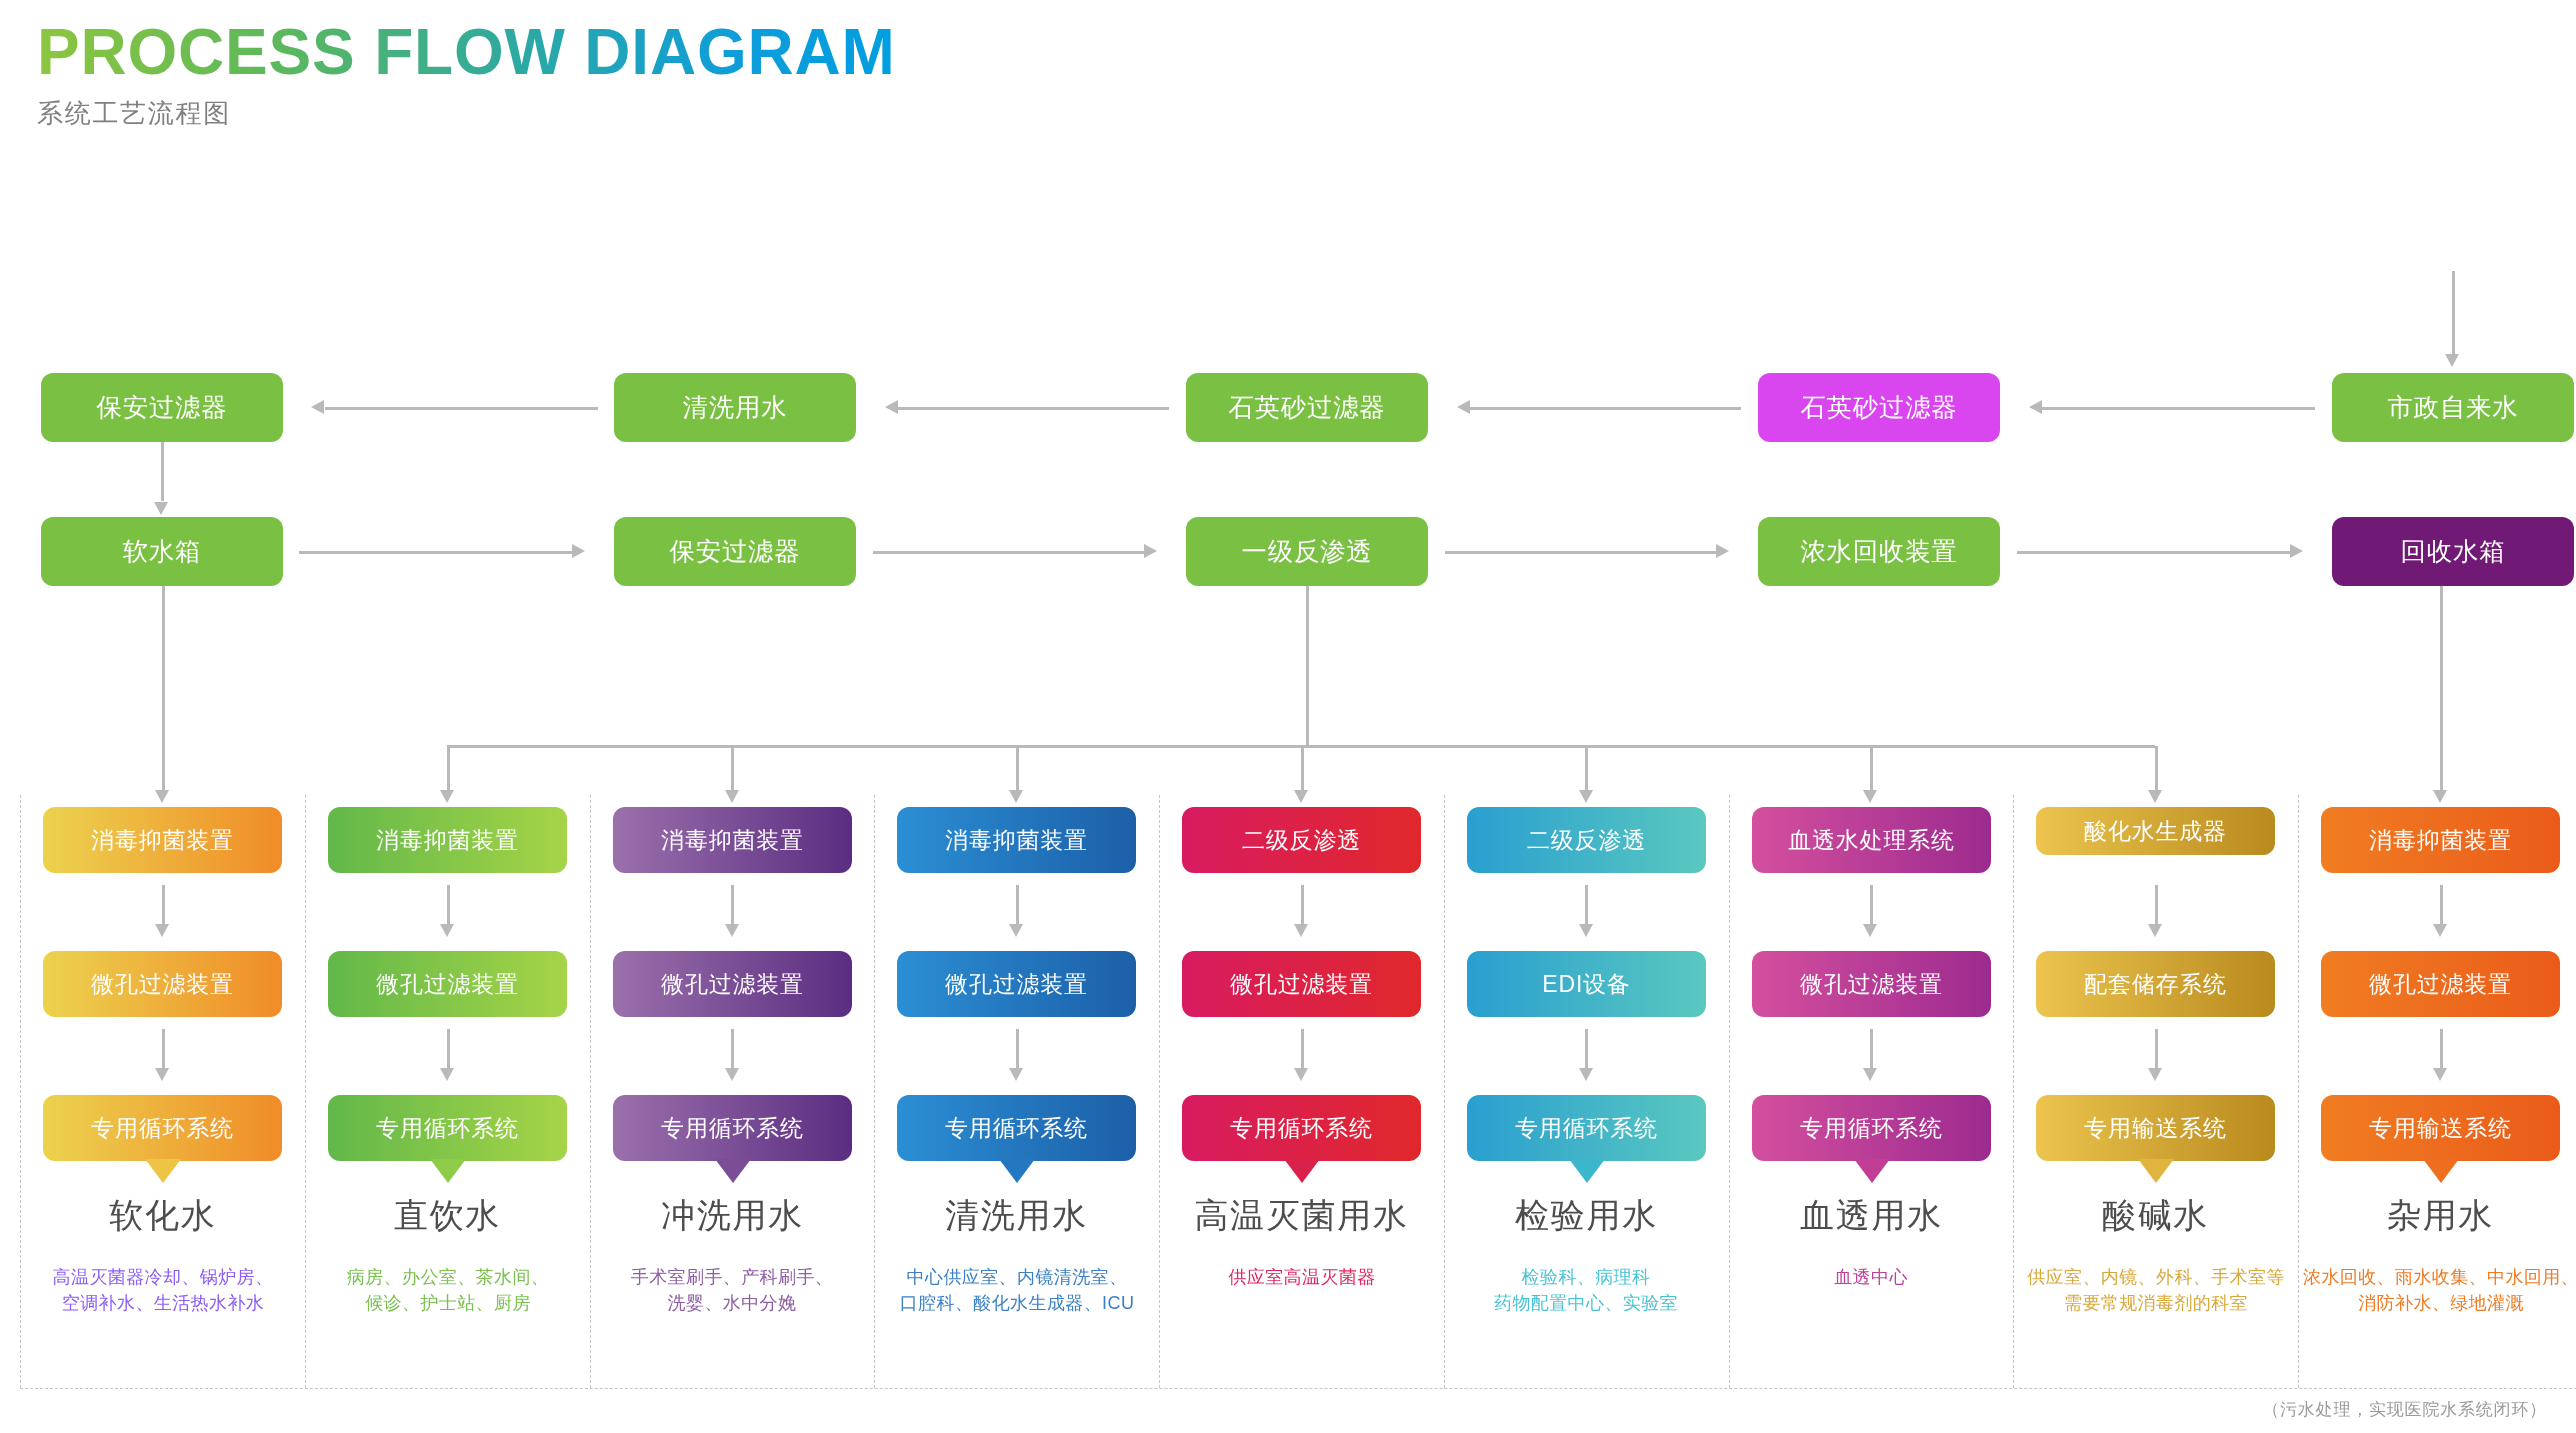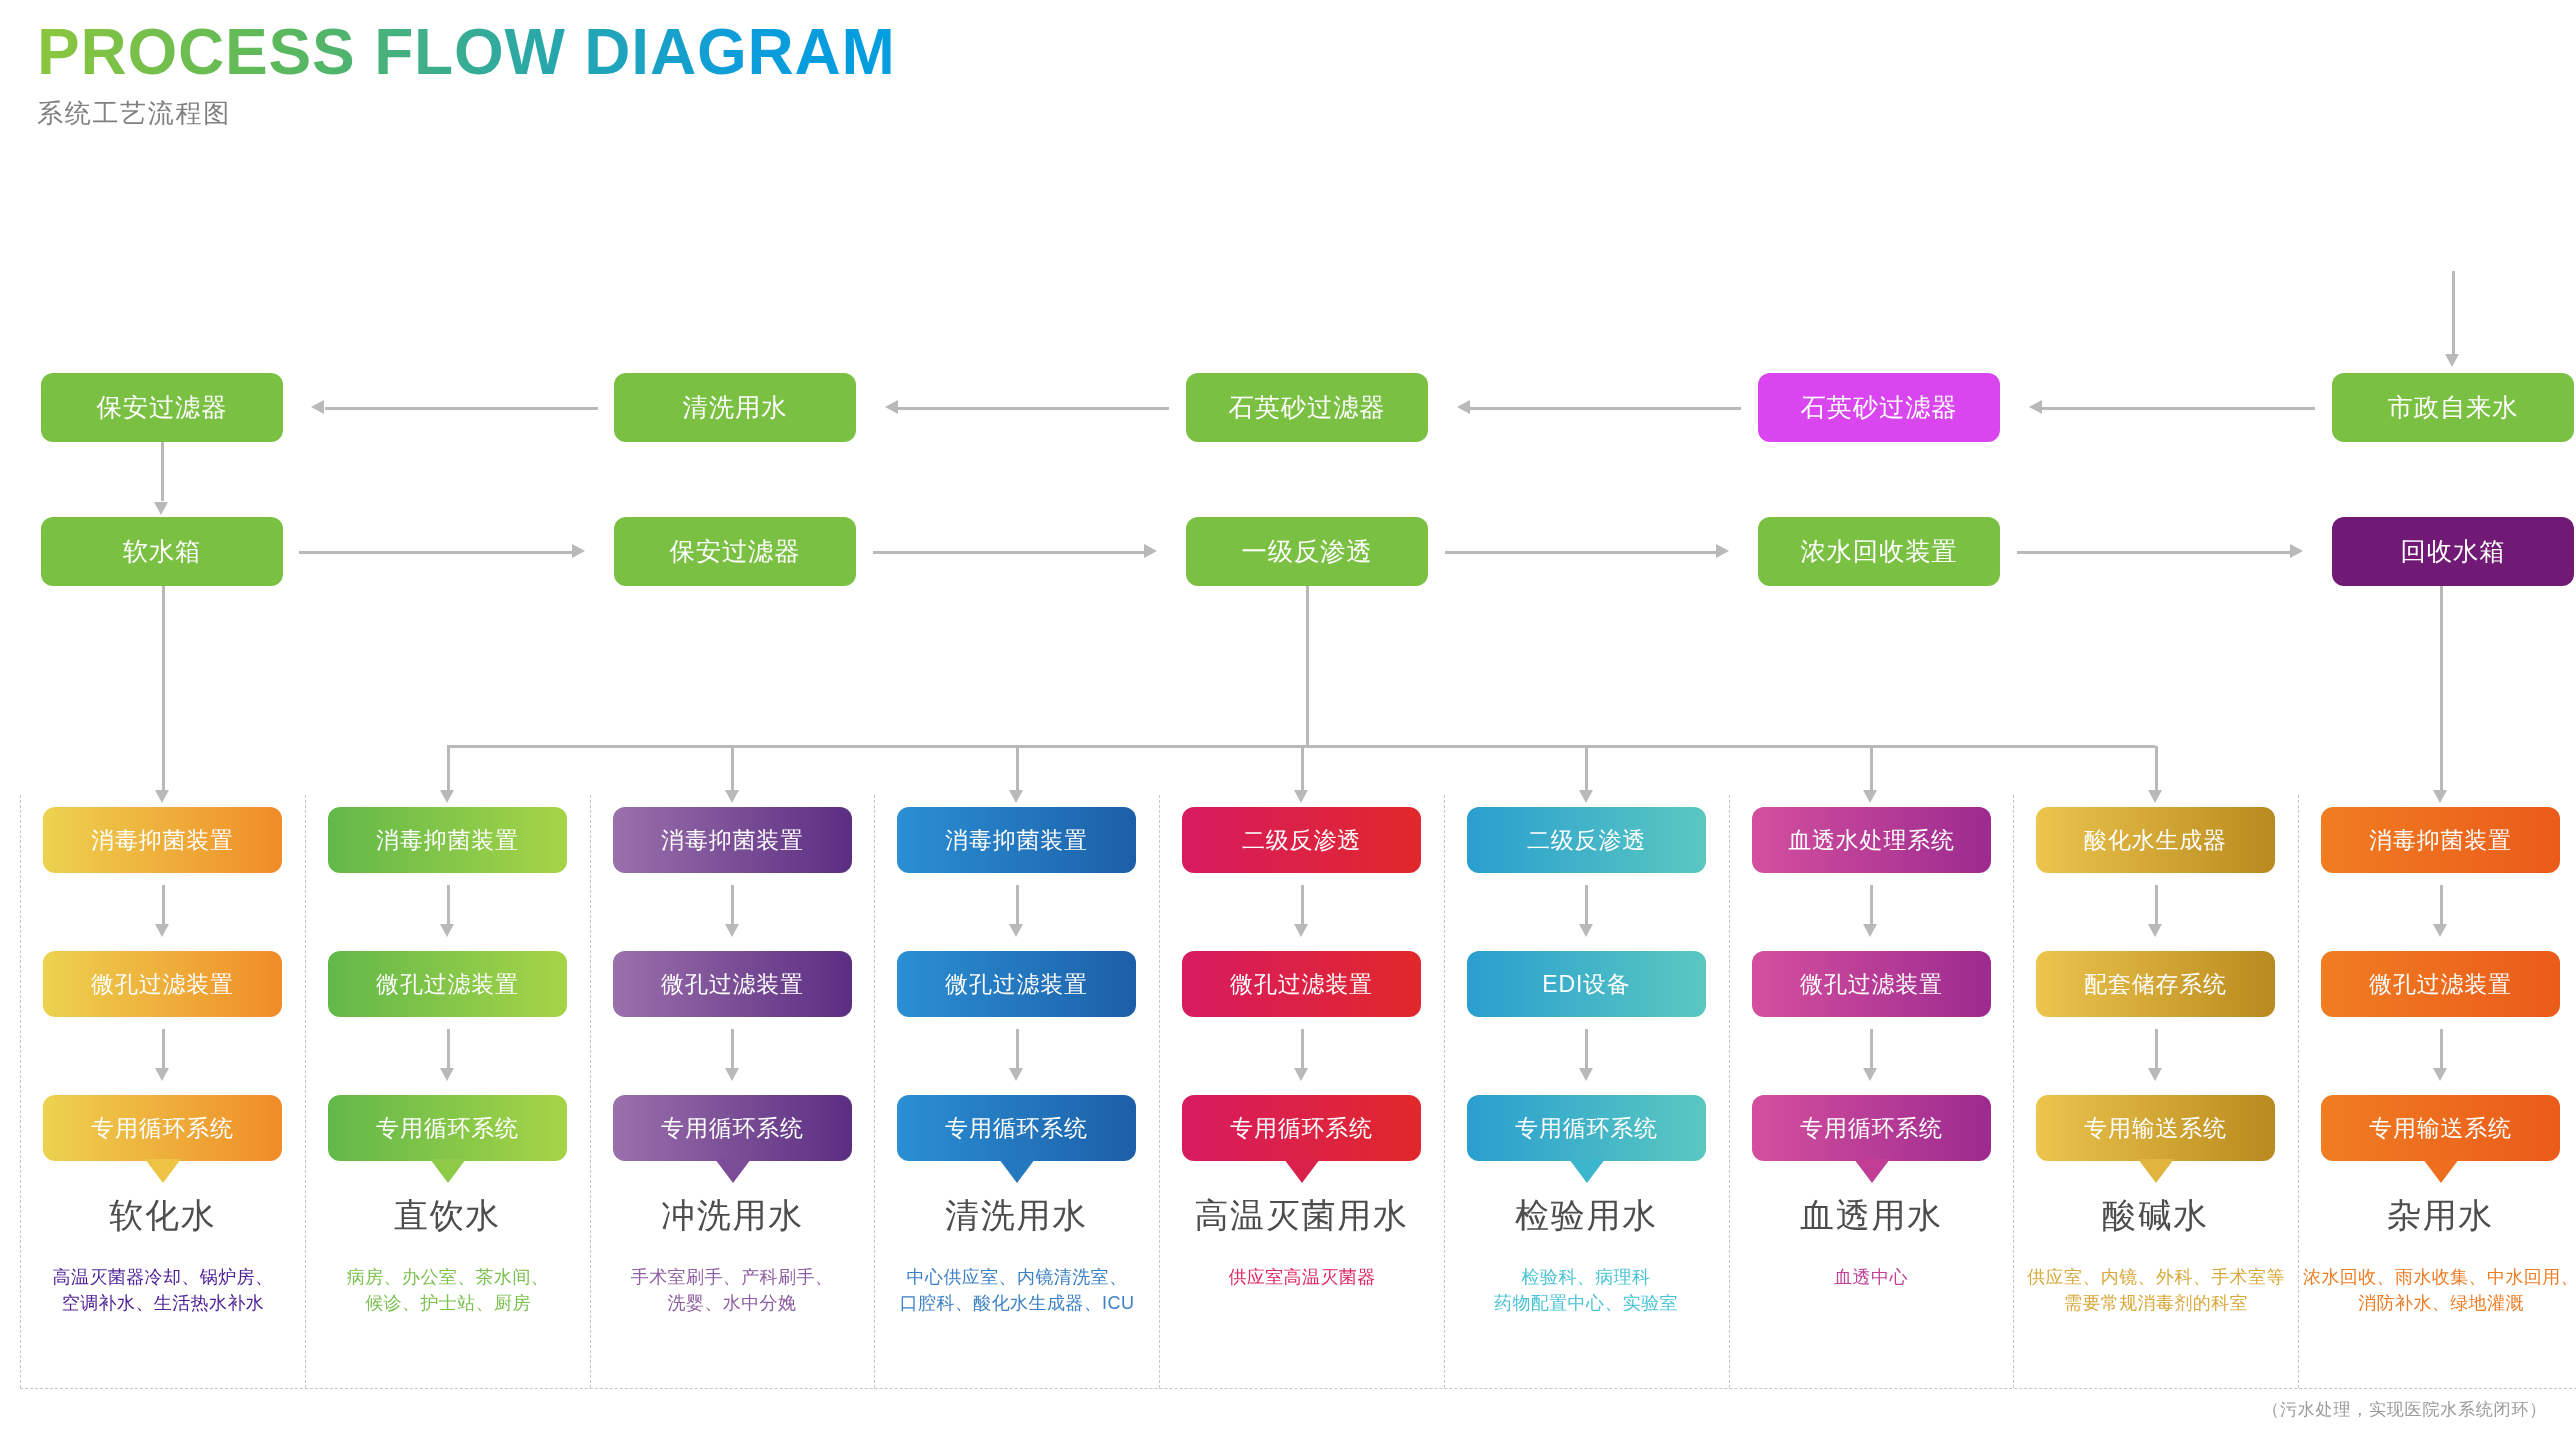--- a/index.html
+++ b/index.html
@@ -164,21 +164,21 @@
       <div class="vline" style="left: 2440px; top: 586px; height: 205px;"></div>
       <div class="arrow-d" style="left: 2433px; top: 790px;"></div>
       <div class="node col-node" style="left: 43px; top: 807px; width: 239px; height: 66px; background: linear-gradient(90deg, rgb(236, 210, 79) 0%, rgb(240, 140, 40) 100%);">消毒抑菌装置</div>
       <div class="vline" style="left: 162px; top: 885px; height: 39px;"></div>
       <div class="arrow-d" style="left: 155px; top: 924px;"></div>
       <div class="node col-node" style="left: 43px; top: 951px; width: 239px; height: 66px; background: linear-gradient(90deg, rgb(236, 210, 79) 0%, rgb(240, 140, 40) 100%);">微孔过滤装置</div>
       <div class="vline" style="left: 162px; top: 1029px; height: 39px;"></div>
       <div class="arrow-d" style="left: 155px; top: 1068px;"></div>
       <div class="node col-node tail" style="left: 43px; top: 1095px; width: 239px; height: 66px; background: linear-gradient(90deg, rgb(236, 210, 79) 0%, rgb(240, 140, 40) 100%); --tailcolor: #eec445;">专用循环系统</div>
       <div class="col-title" style="left: 20.3px; top: 1193px; width: 285px;">软化水</div>
-      <div class="col-desc" style="left: 23px; top: 1264px; width: 280px; color: #4c1d95;">
+      <div class="col-desc" style="left: 23px; top: 1264px; width: 280px; color: #8b5cf6;">
         <div>高温灭菌器冷却、锅炉房、</div>
         <div>空调补水、生活热水补水</div>
       </div>
       <div class="node col-node" style="left: 328px; top: 807px; width: 239px; height: 66px; background: linear-gradient(90deg, rgb(98, 184, 74) 0%, rgb(166, 212, 71) 100%);">消毒抑菌装置</div>
       <div class="vline" style="left: 447px; top: 885px; height: 39px;"></div>
       <div class="arrow-d" style="left: 440px; top: 924px;"></div>
       <div class="node col-node" style="left: 328px; top: 951px; width: 239px; height: 66px; background: linear-gradient(90deg, rgb(98, 184, 74) 0%, rgb(166, 212, 71) 100%);">微孔过滤装置</div>
       <div class="vline" style="left: 447px; top: 1029px; height: 39px;"></div>
       <div class="arrow-d" style="left: 440px; top: 1068px;"></div>
       <div class="node col-node tail" style="left: 328px; top: 1095px; width: 239px; height: 66px; background: linear-gradient(90deg, rgb(98, 184, 74) 0%, rgb(166, 212, 71) 100%); --tailcolor: #8ecb48;">专用循环系统</div>
@@ -238,21 +238,21 @@
       <div class="vline" style="left: 1870px; top: 885px; height: 39px;"></div>
       <div class="arrow-d" style="left: 1863px; top: 924px;"></div>
       <div class="node col-node" style="left: 1752px; top: 951px; width: 239px; height: 66px; background: linear-gradient(90deg, rgb(212, 79, 158) 0%, rgb(156, 43, 143) 100%);">微孔过滤装置</div>
       <div class="vline" style="left: 1870px; top: 1029px; height: 39px;"></div>
       <div class="arrow-d" style="left: 1863px; top: 1068px;"></div>
       <div class="node col-node tail" style="left: 1752px; top: 1095px; width: 239px; height: 66px; background: linear-gradient(90deg, rgb(212, 79, 158) 0%, rgb(156, 43, 143) 100%); --tailcolor: #c23e95;">专用循环系统</div>
       <div class="col-title" style="left: 1729px; top: 1193px; width: 285px;">血透用水</div>
       <div class="col-desc" style="left: 1731px; top: 1264px; width: 280px; color: rgb(192, 64, 154);">
         <div>血透中心</div>
       </div>
-      <div class="node col-node" style="left: 2036px; top: 807px; width: 239px; height: 66px; background: linear-gradient(90deg, rgb(236, 196, 78) 0%, rgb(185, 138, 30) 100%);">酸化水生成器</div>
+      <div class="node col-node" style="left: 2036px; top: 807px; width: 239px; height: 48px; background: linear-gradient(90deg, rgb(236, 196, 78) 0%, rgb(185, 138, 30) 100%);">酸化水生成器</div>
       <div class="vline" style="left: 2155px; top: 885px; height: 39px;"></div>
       <div class="arrow-d" style="left: 2148px; top: 924px;"></div>
       <div class="node col-node" style="left: 2036px; top: 951px; width: 239px; height: 66px; background: linear-gradient(90deg, rgb(236, 196, 78) 0%, rgb(185, 138, 30) 100%);">配套储存系统</div>
       <div class="vline" style="left: 2155px; top: 1029px; height: 39px;"></div>
       <div class="arrow-d" style="left: 2148px; top: 1068px;"></div>
       <div class="node col-node tail" style="left: 2036px; top: 1095px; width: 239px; height: 66px; background: linear-gradient(90deg, rgb(236, 196, 78) 0%, rgb(185, 138, 30) 100%); --tailcolor: #e0b53f;">专用输送系统</div>
       <div class="col-title" style="left: 2013px; top: 1193px; width: 285px;">酸碱水</div>
       <div class="col-desc" style="left: 2016px; top: 1264px; width: 280px; color: rgb(216, 168, 58);">
         <div>供应室、内镜、外科、手术室等</div>
         <div>需要常规消毒剂的科室</div>

